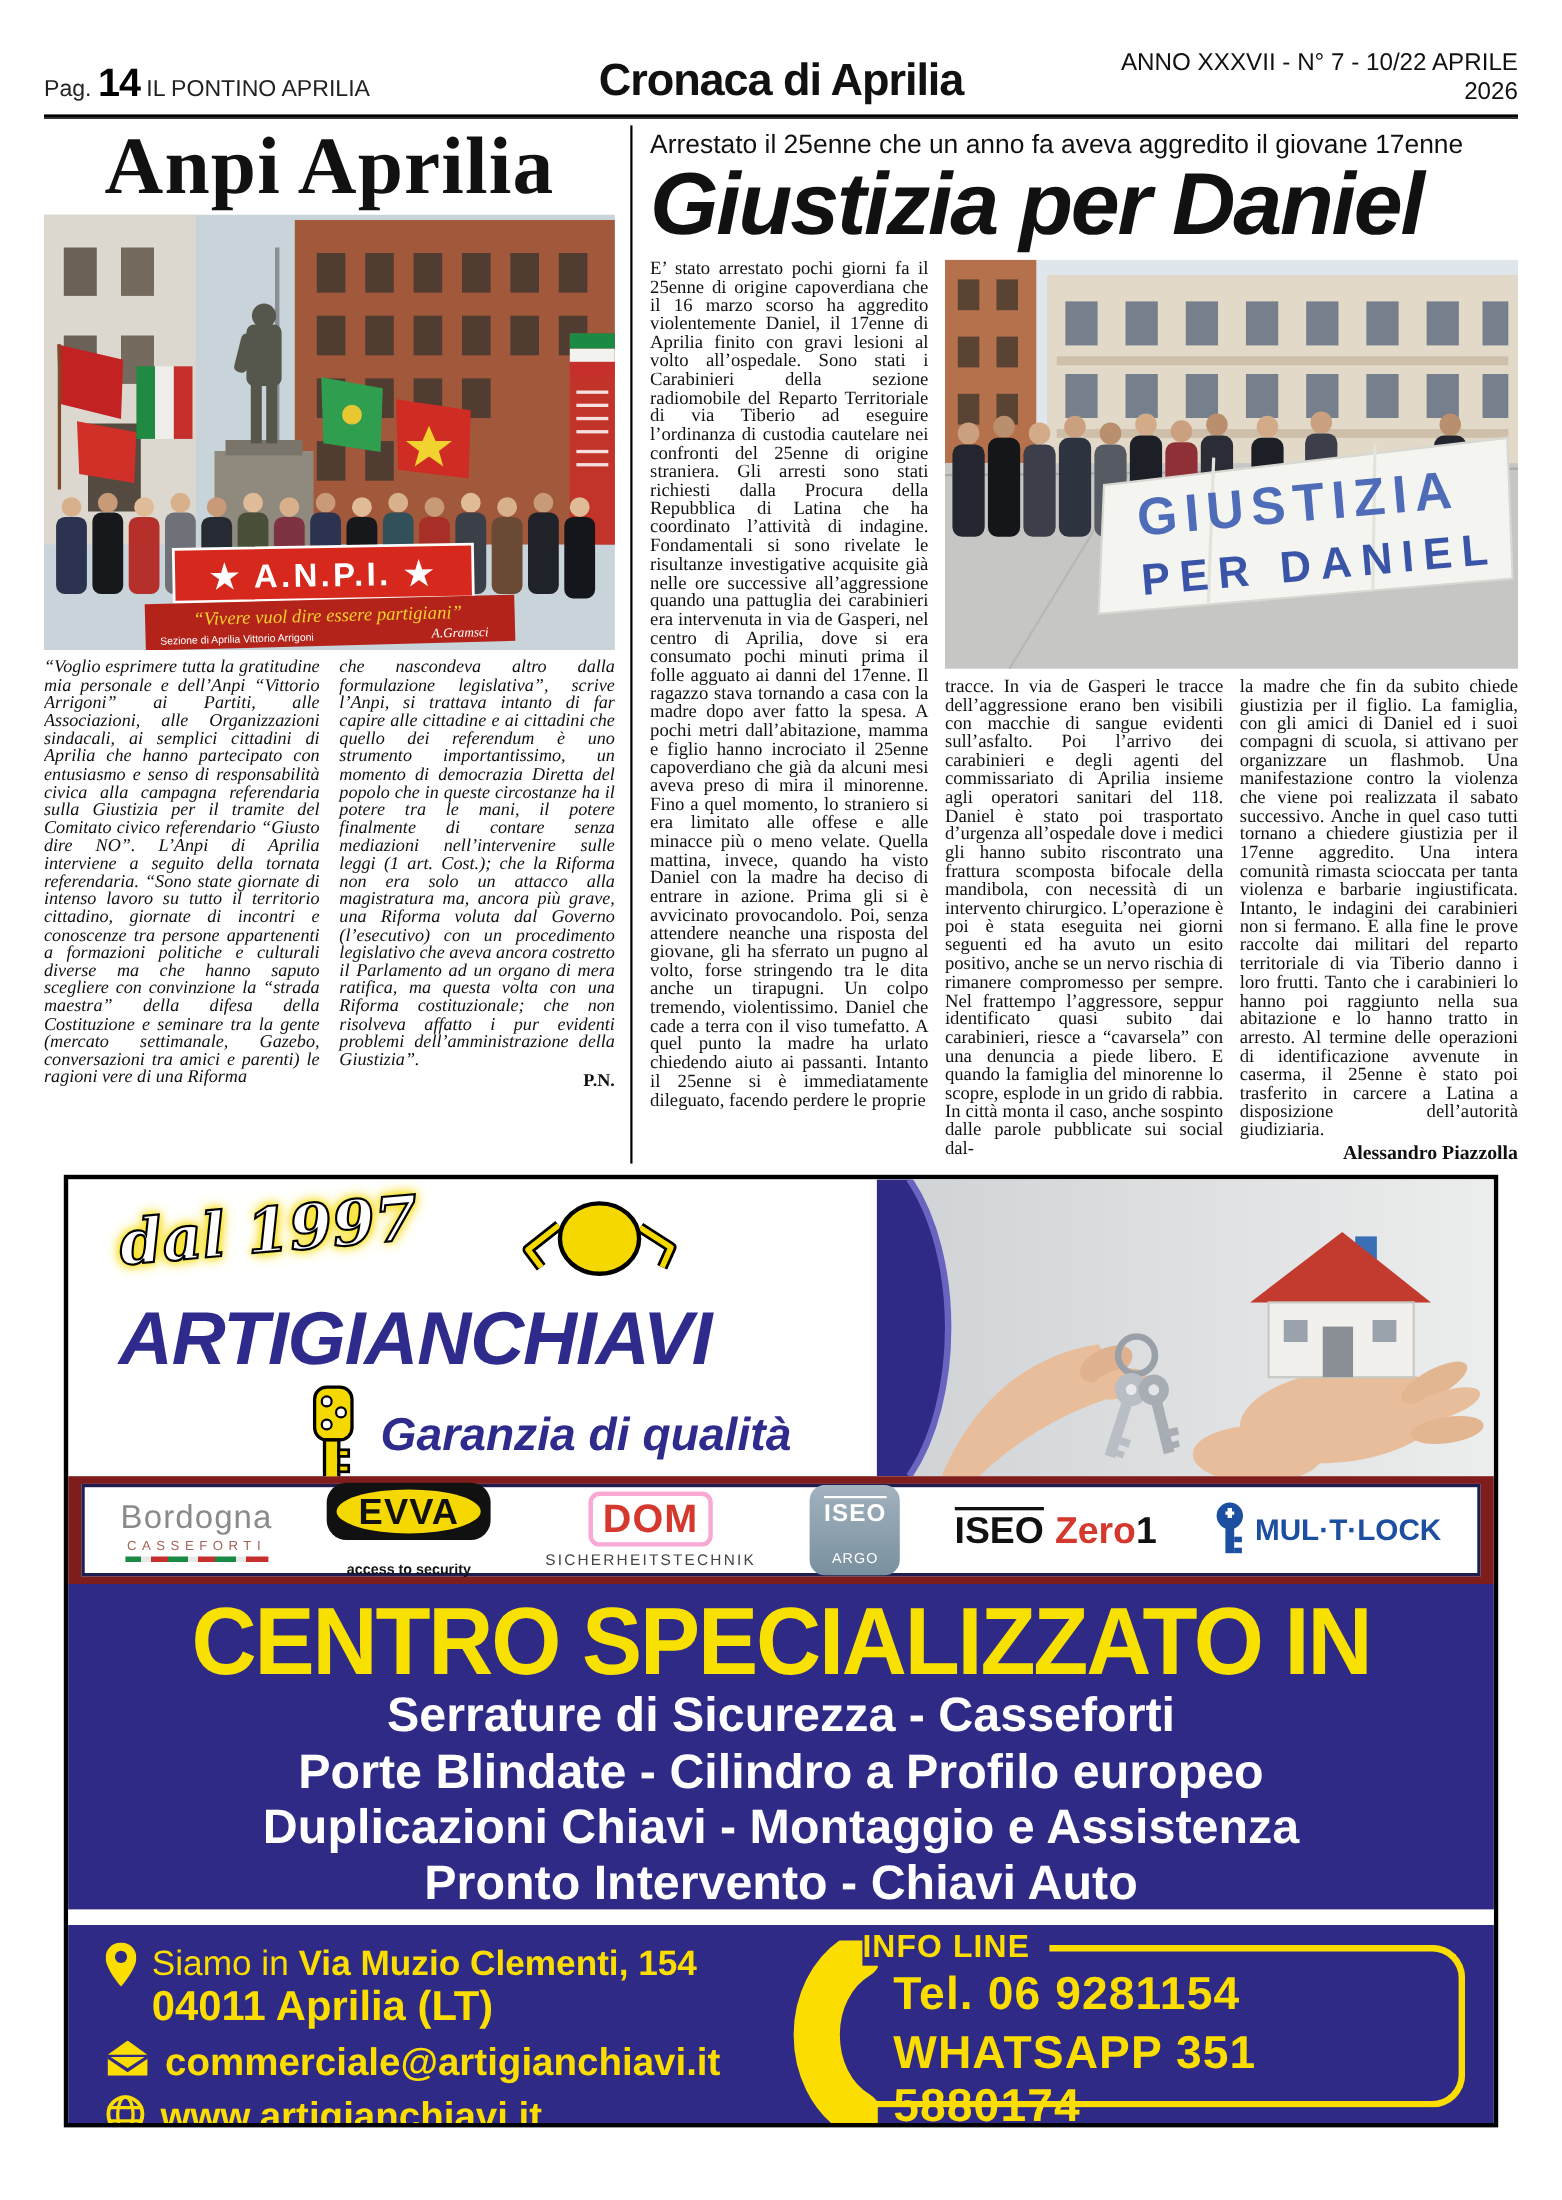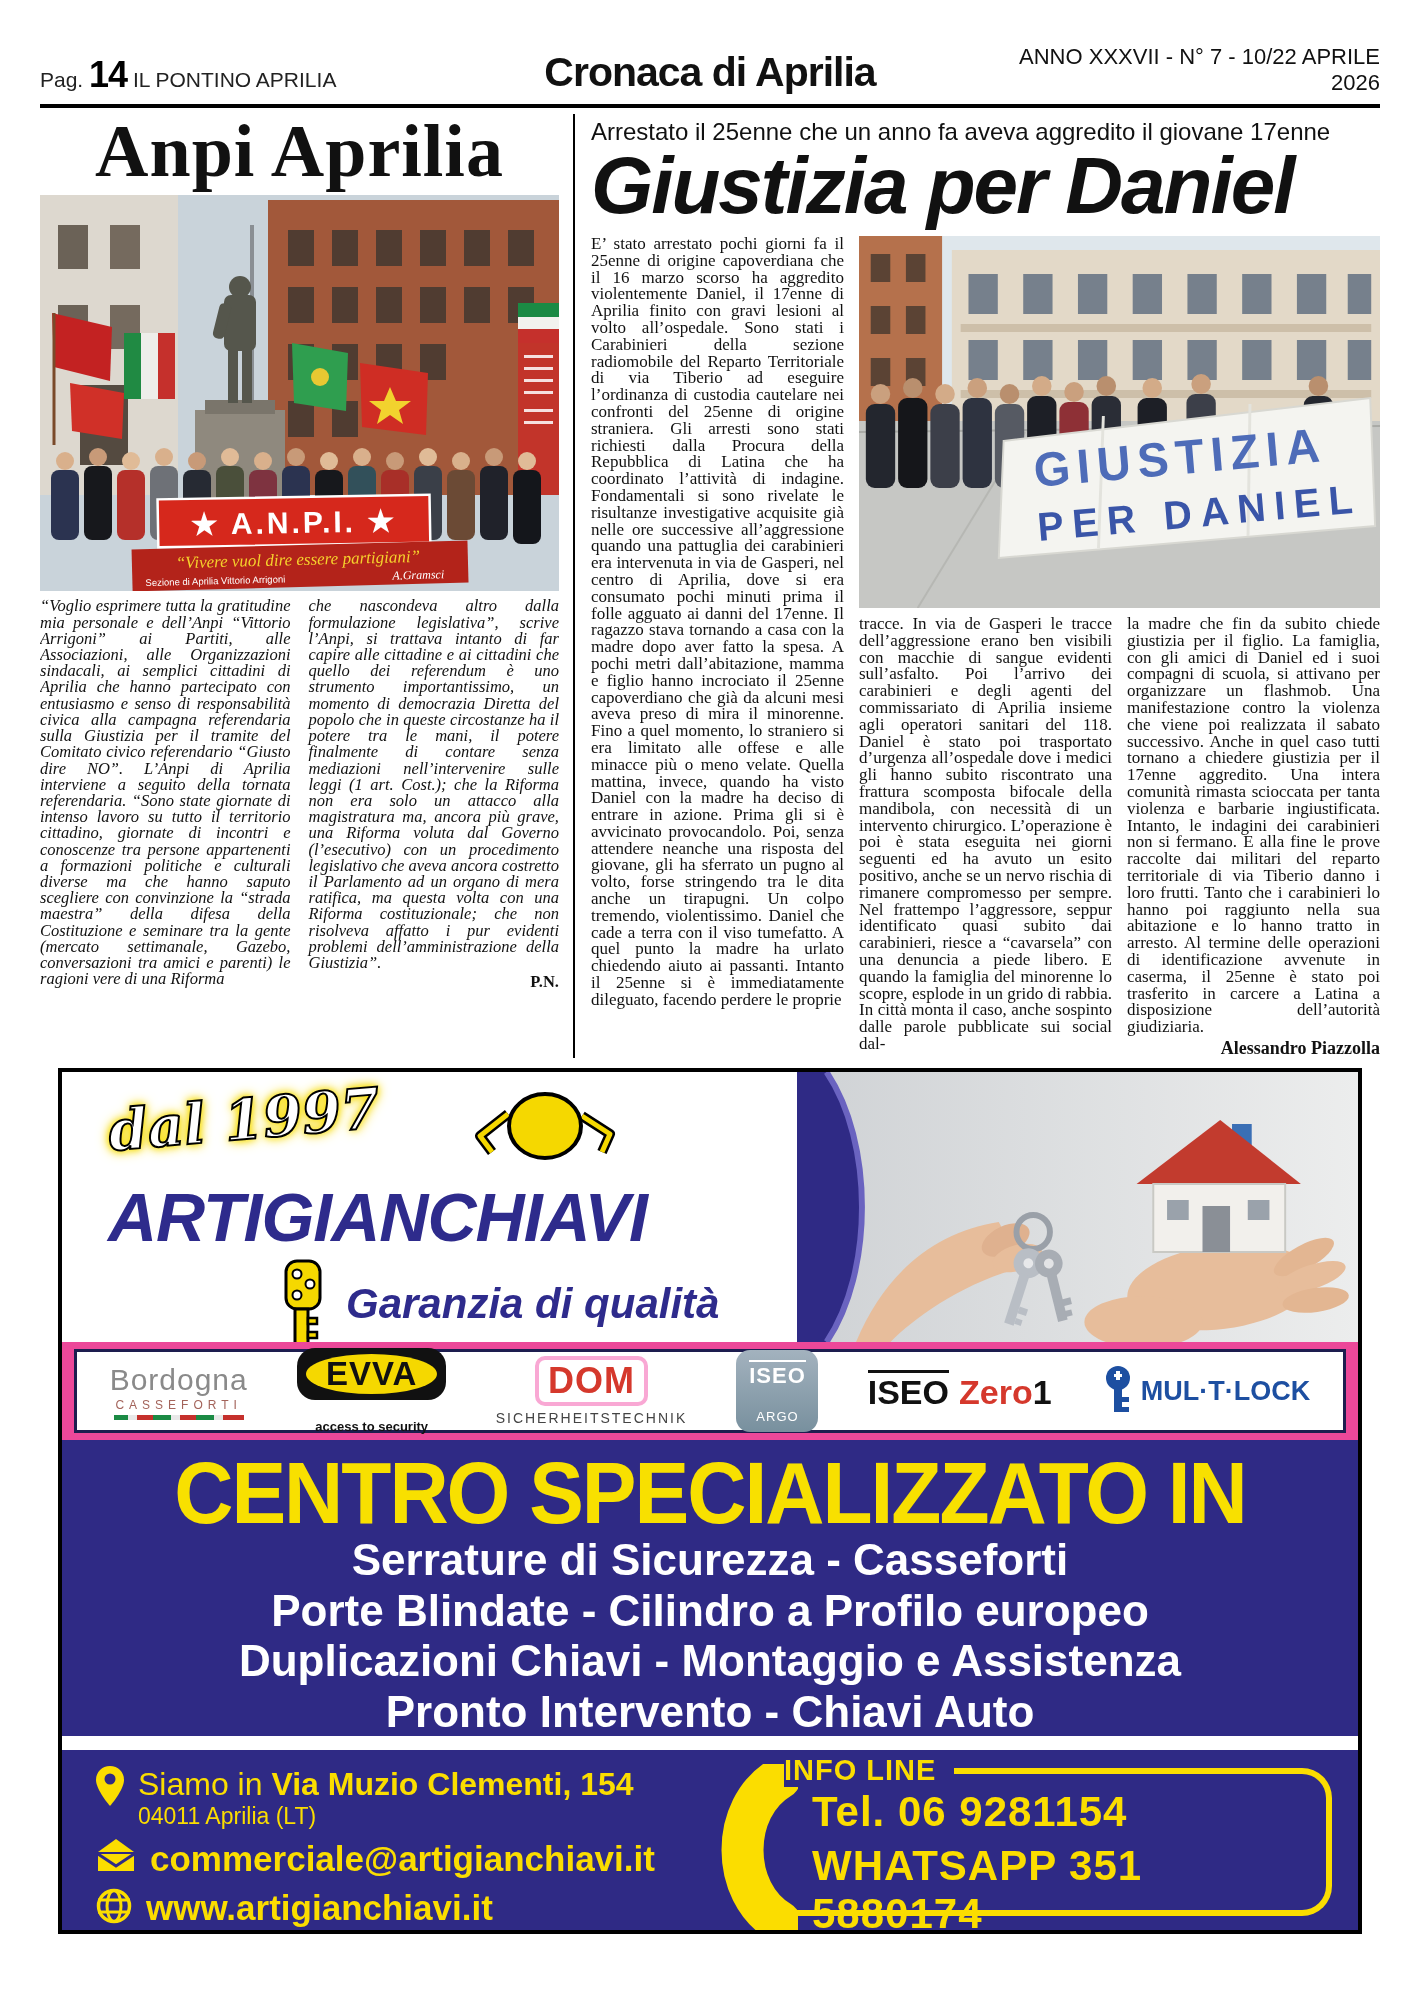--- a/index.html
+++ b/index.html
@@ -44,21 +44,21 @@
   .dal-row { display:flex; align-items:flex-start; gap:90px; }
   .dal1997 { font-family:"DejaVu Serif", serif; font-style:italic; font-weight:bold; font-size:56px; color:#fff;
              -webkit-text-stroke:2px #000; transform:rotate(-5deg);
              text-shadow:0 0 6px #ffe81a, 0 0 10px #f5d800, 0 0 14px #f5d800; }
   .brand-name { font-style:italic; font-weight:900; font-size:68px; color:#2e2b8c; letter-spacing:-1px; margin:4px 0 0 0; white-space:nowrap; }
   .garanzia-row { display:flex; align-items:center; gap:16px; margin:2px 0 0 170px; }
   .garanzia { font-style:italic; font-weight:bold; font-size:42px; color:#2e2b8c; }
   .ad-photo { flex:1; position:relative; }
   .photo3 { display:block; width:100%; height:270px; }
 
-  .ad-logos { height:98px; display:flex; align-items:center; padding:0 12px; background:#ec4899; }
+  .ad-logos { height:98px; display:flex; align-items:center; padding:0 12px; background:#7f1d1d; }
   .logo-strip { flex:1; height:84px; border:3px solid #1d1d4f; background:#fff; display:flex; align-items:center; justify-content:space-around; padding:0 8px; }
   .logo { display:flex; flex-direction:column; align-items:center; justify-content:center; }
   .bordogna-name { font-size:30px; color:#8a8a8a; letter-spacing:1px; }
   .bordogna-sub { font-size:12px; color:#a3635a; letter-spacing:5px; margin-top:1px; }
   .bordogna-flag { width:130px; height:5px; margin-top:3px;
       background:linear-gradient(90deg,#1b8a44 0 11%,#e8e8e8 11% 18%,#c5302c 18% 30%,#1b8a44 30% 44%,#e8e8e8 44% 51%,#c5302c 51% 63%,#1b8a44 63% 77%,#e8e8e8 77% 84%,#c5302c 84% 100%); }
   .evva-box { background:#111; border-radius:18px; padding:6px 9px; }
   .evva-oval { background:#f5d800; border-radius:50%; padding:1px 20px; }
   .evva-txt { font-size:33px; font-weight:900; color:#111; letter-spacing:1px; }
   .evva-sub { font-size:13px; font-weight:bold; color:#111; margin-top:19px; }
@@ -78,21 +78,21 @@
   .ad-banner { background:#2f2a85; text-align:center; padding:10px 0 6px 0; height:296px; overflow:hidden; }
   .banner-title { color:#f8e000; font-weight:900; font-size:82px; line-height:1.04; letter-spacing:-2px; transform:scaleY(1.06); }
   .banner-line { color:#fff; font-weight:bold; font-size:44px; line-height:1.15; letter-spacing:0; }
   .ad-gap { height:14px; background:#fff; }
 
   .ad-contact { background:#2f2a85; height:180px; display:flex; padding:16px 26px 11px 34px; overflow:hidden; }
   .contact-left { width:600px; flex:none; color:#fbdd00; }
   .c-row { display:flex; align-items:flex-start; gap:14px; margin-bottom:9px; }
   .addr1 { font-size:32px; }
   .addr1 .street { font-weight:bold; }
-  .addr2 { font-size:23px; font-weight:normal; }
+  .addr2 { font-size:38px; font-weight:bold; }
   .c-mid { font-size:35px; font-weight:bold; }
   .contact-right { flex:1; position:relative; padding-left:108px; margin-top:2px; }
   .phone-ic { position:absolute; left:6px; top:-4px; }
   .info-box { position:relative; border:6px solid #fbdd00; border-left:none; border-radius:0 30px 30px 0; margin-left:-28px; padding:14px 24px 10px 36px; height:148px; }
   .info-label { position:absolute; top:-20px; left:8px; background:#2f2a85; padding:0 18px 0 0; font-size:29px; font-weight:900; color:#fbdd00; letter-spacing:1px; }
   .info-phone { font-size:42px; font-weight:bold; color:#fbdd00; letter-spacing:1px; }
   .info-wa { font-size:42px; font-weight:bold; color:#fbdd00; letter-spacing:1px; margin-top:6px; }
 </style>
 </head>
 <body>

